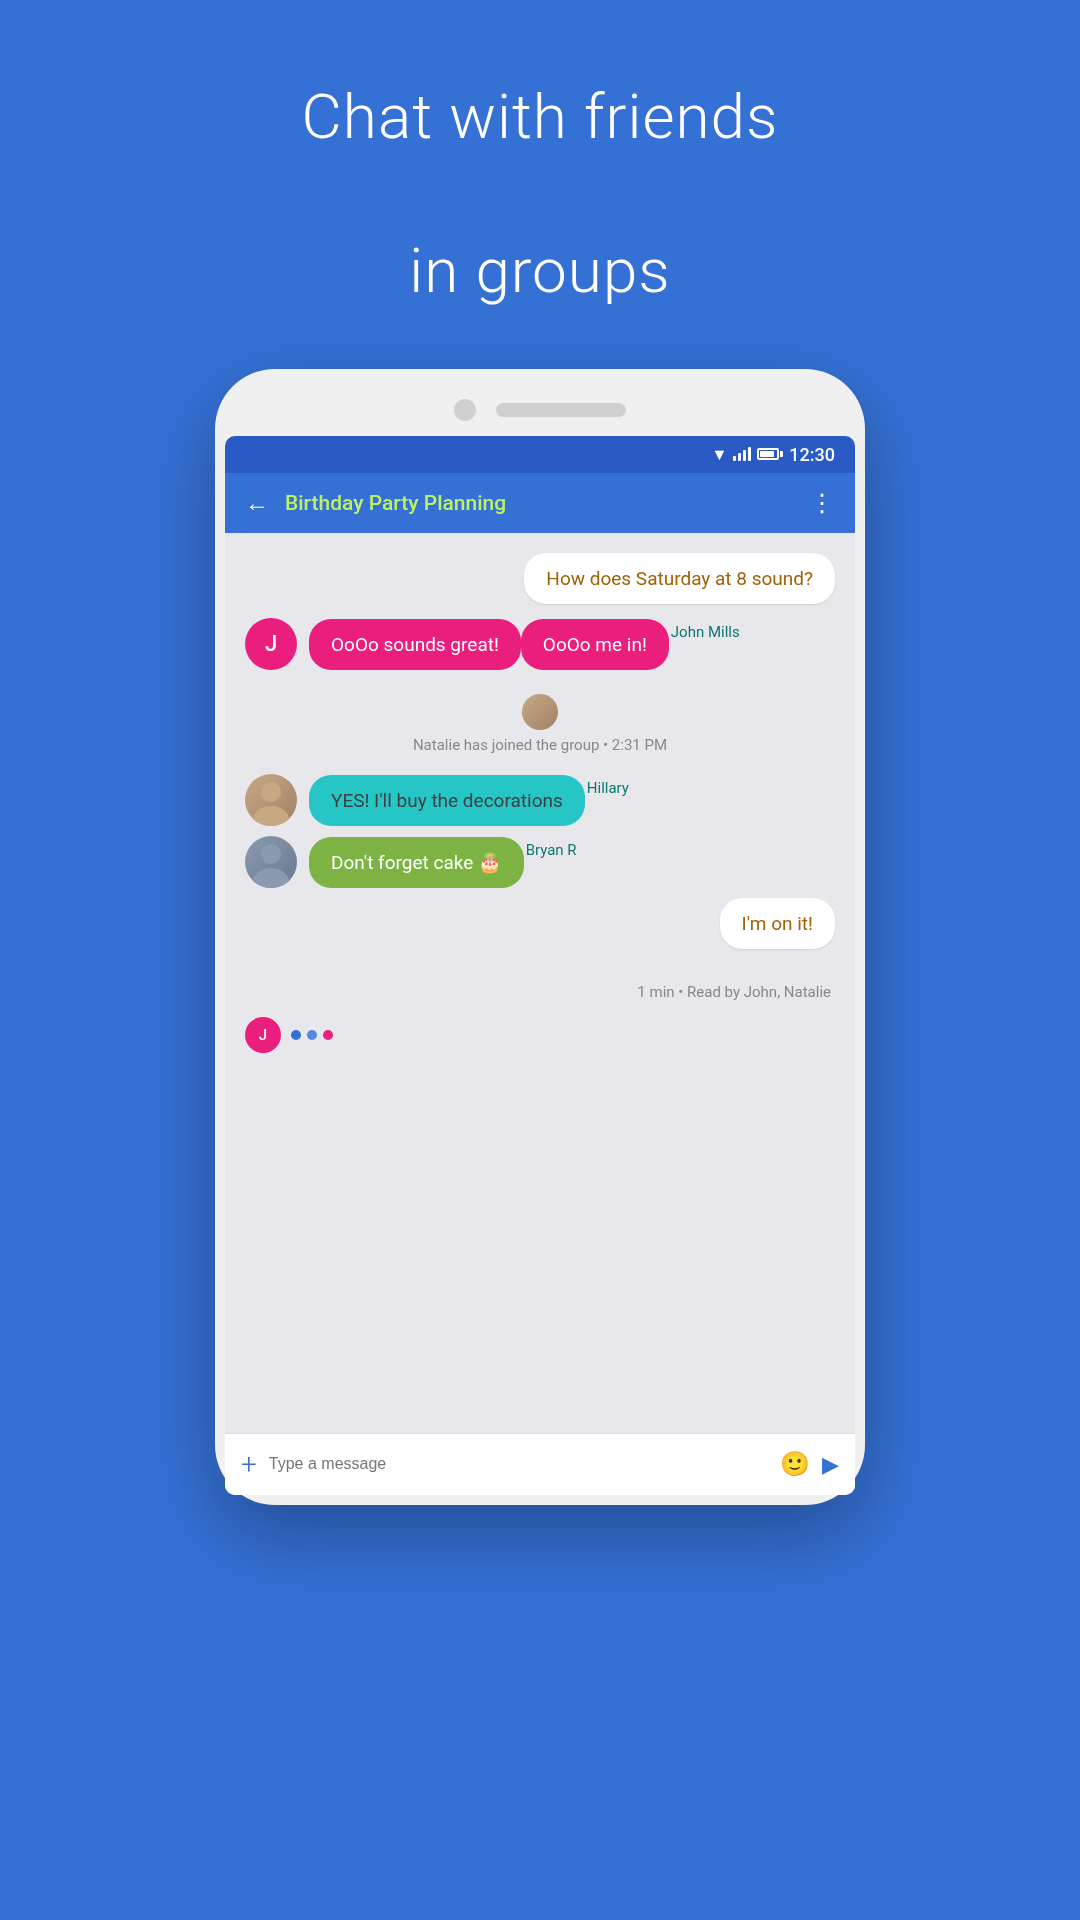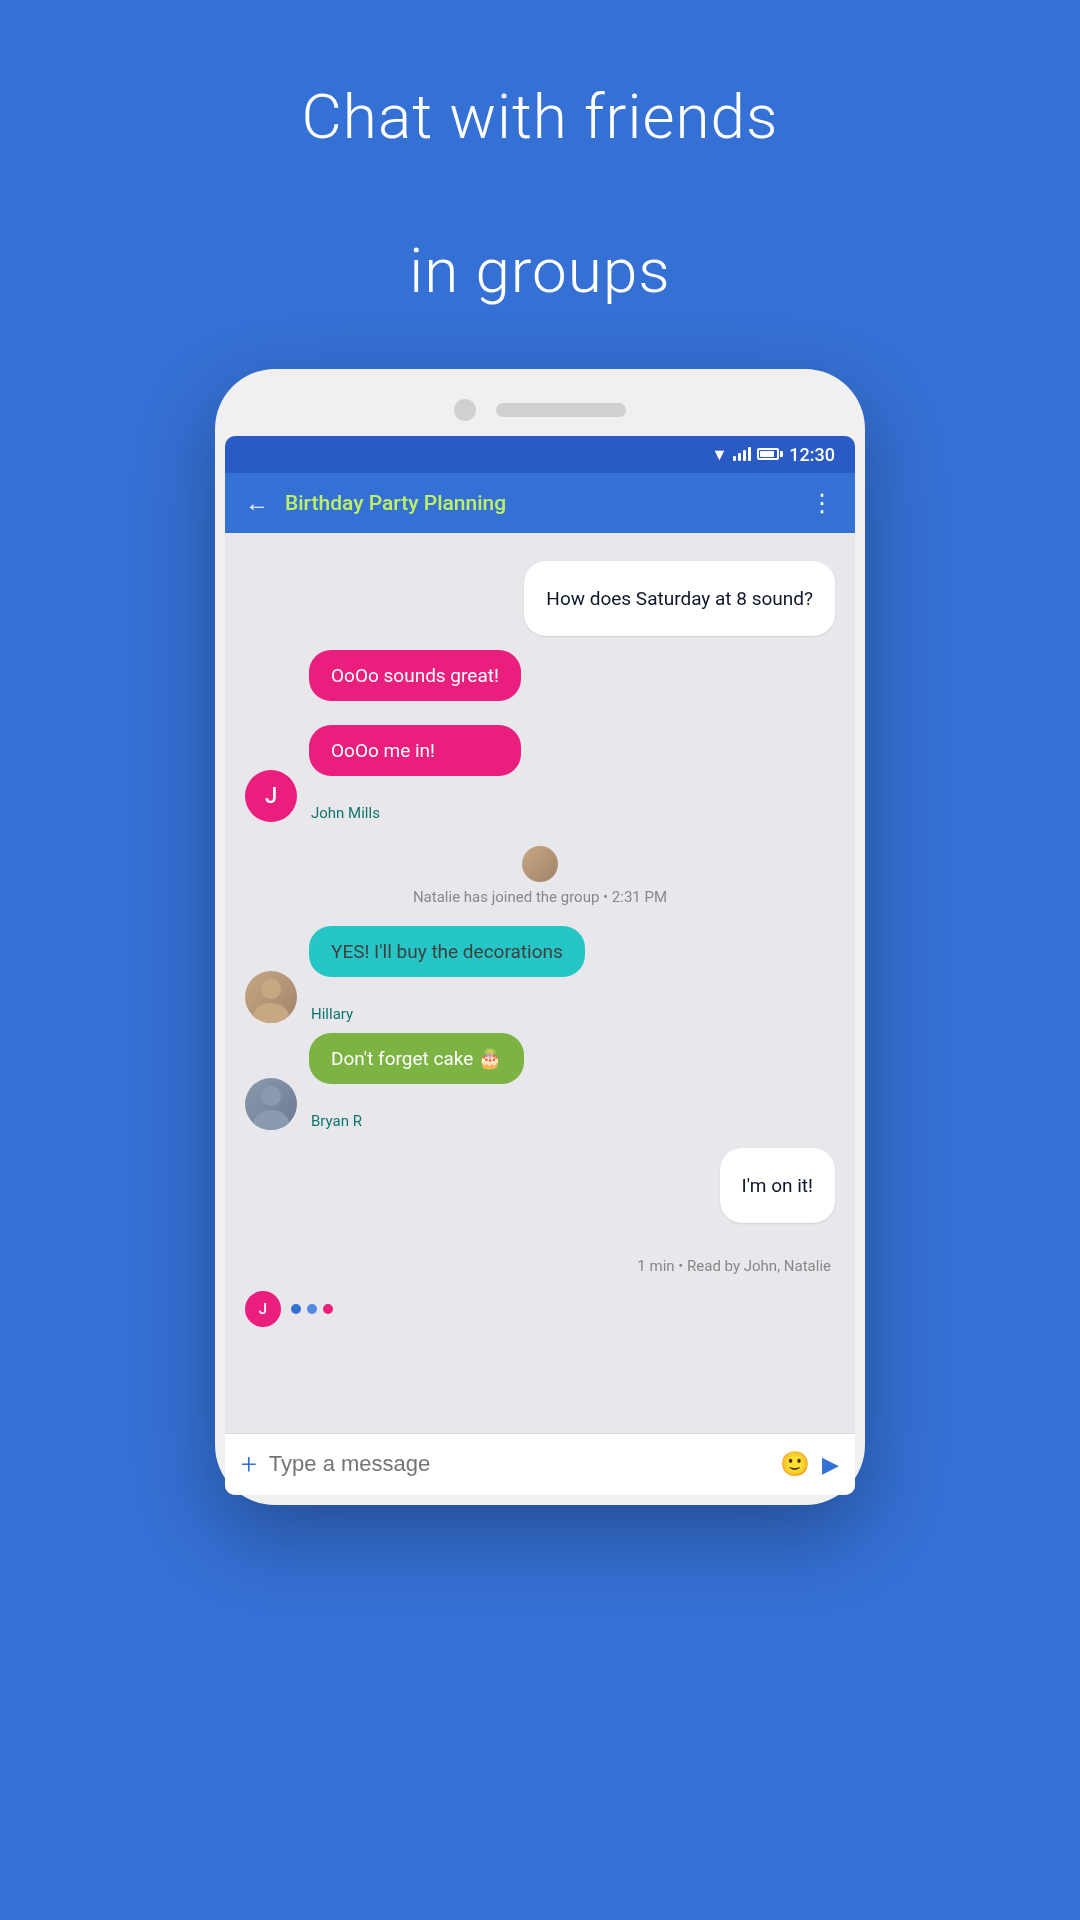--- a/index.html
+++ b/index.html
@@ -173,26 +173,25 @@
     
     .msg-outgoing {
       display: flex;
       justify-content: flex-end;
       margin-bottom: 8px;
     }
 
     .bubble-outgoing {
       background: white;
       border-radius: 22px;
-      padding: 26px 22px;
+      padding: 14px 22px;
       font-size: 19px;
-      color: #0f172a;
+      color: #a16207;
       max-width: 75%;
       box-shadow: 0 1px 2px rgba(0,0,0,0.1);
-      margin-top: 8px;
     }
 
     
     .msg-incoming-group {
       display: flex;
       align-items: flex-end;
       margin-bottom: 4px;
       gap: 12px;
     }
 
@@ -205,22 +204,23 @@
       justify-content: center;
       font-size: 22px;
       font-weight: 500;
       color: white;
       flex-shrink: 0;
       align-self: flex-end;
     }
 
     .msgs-stack {
       display: flex;
-      flex-direction: column;
-      gap: 24px;
+      flex-direction: row;
+      gap: 0;
+      text-align: right;
     }
 
     .bubble-pink {
       background: #e91e7d;
       border-radius: 22px;
       padding: 14px 22px;
       font-size: 19px;
       color: white;
       display: inline-block;
     }
@@ -323,21 +323,21 @@
 
     .input-add {
       color: #3570d4;
       font-size: 28px;
       cursor: pointer;
       font-weight: 300;
     }
 
     .input-field {
       flex: 1;
-      font-size: 22px;
+      font-size: 16px;
       color: #aaa;
       border: none;
       outline: none;
       background: transparent;
     }
 
     .input-emoji {
       font-size: 24px;
       cursor: pointer;
       color: #888;

